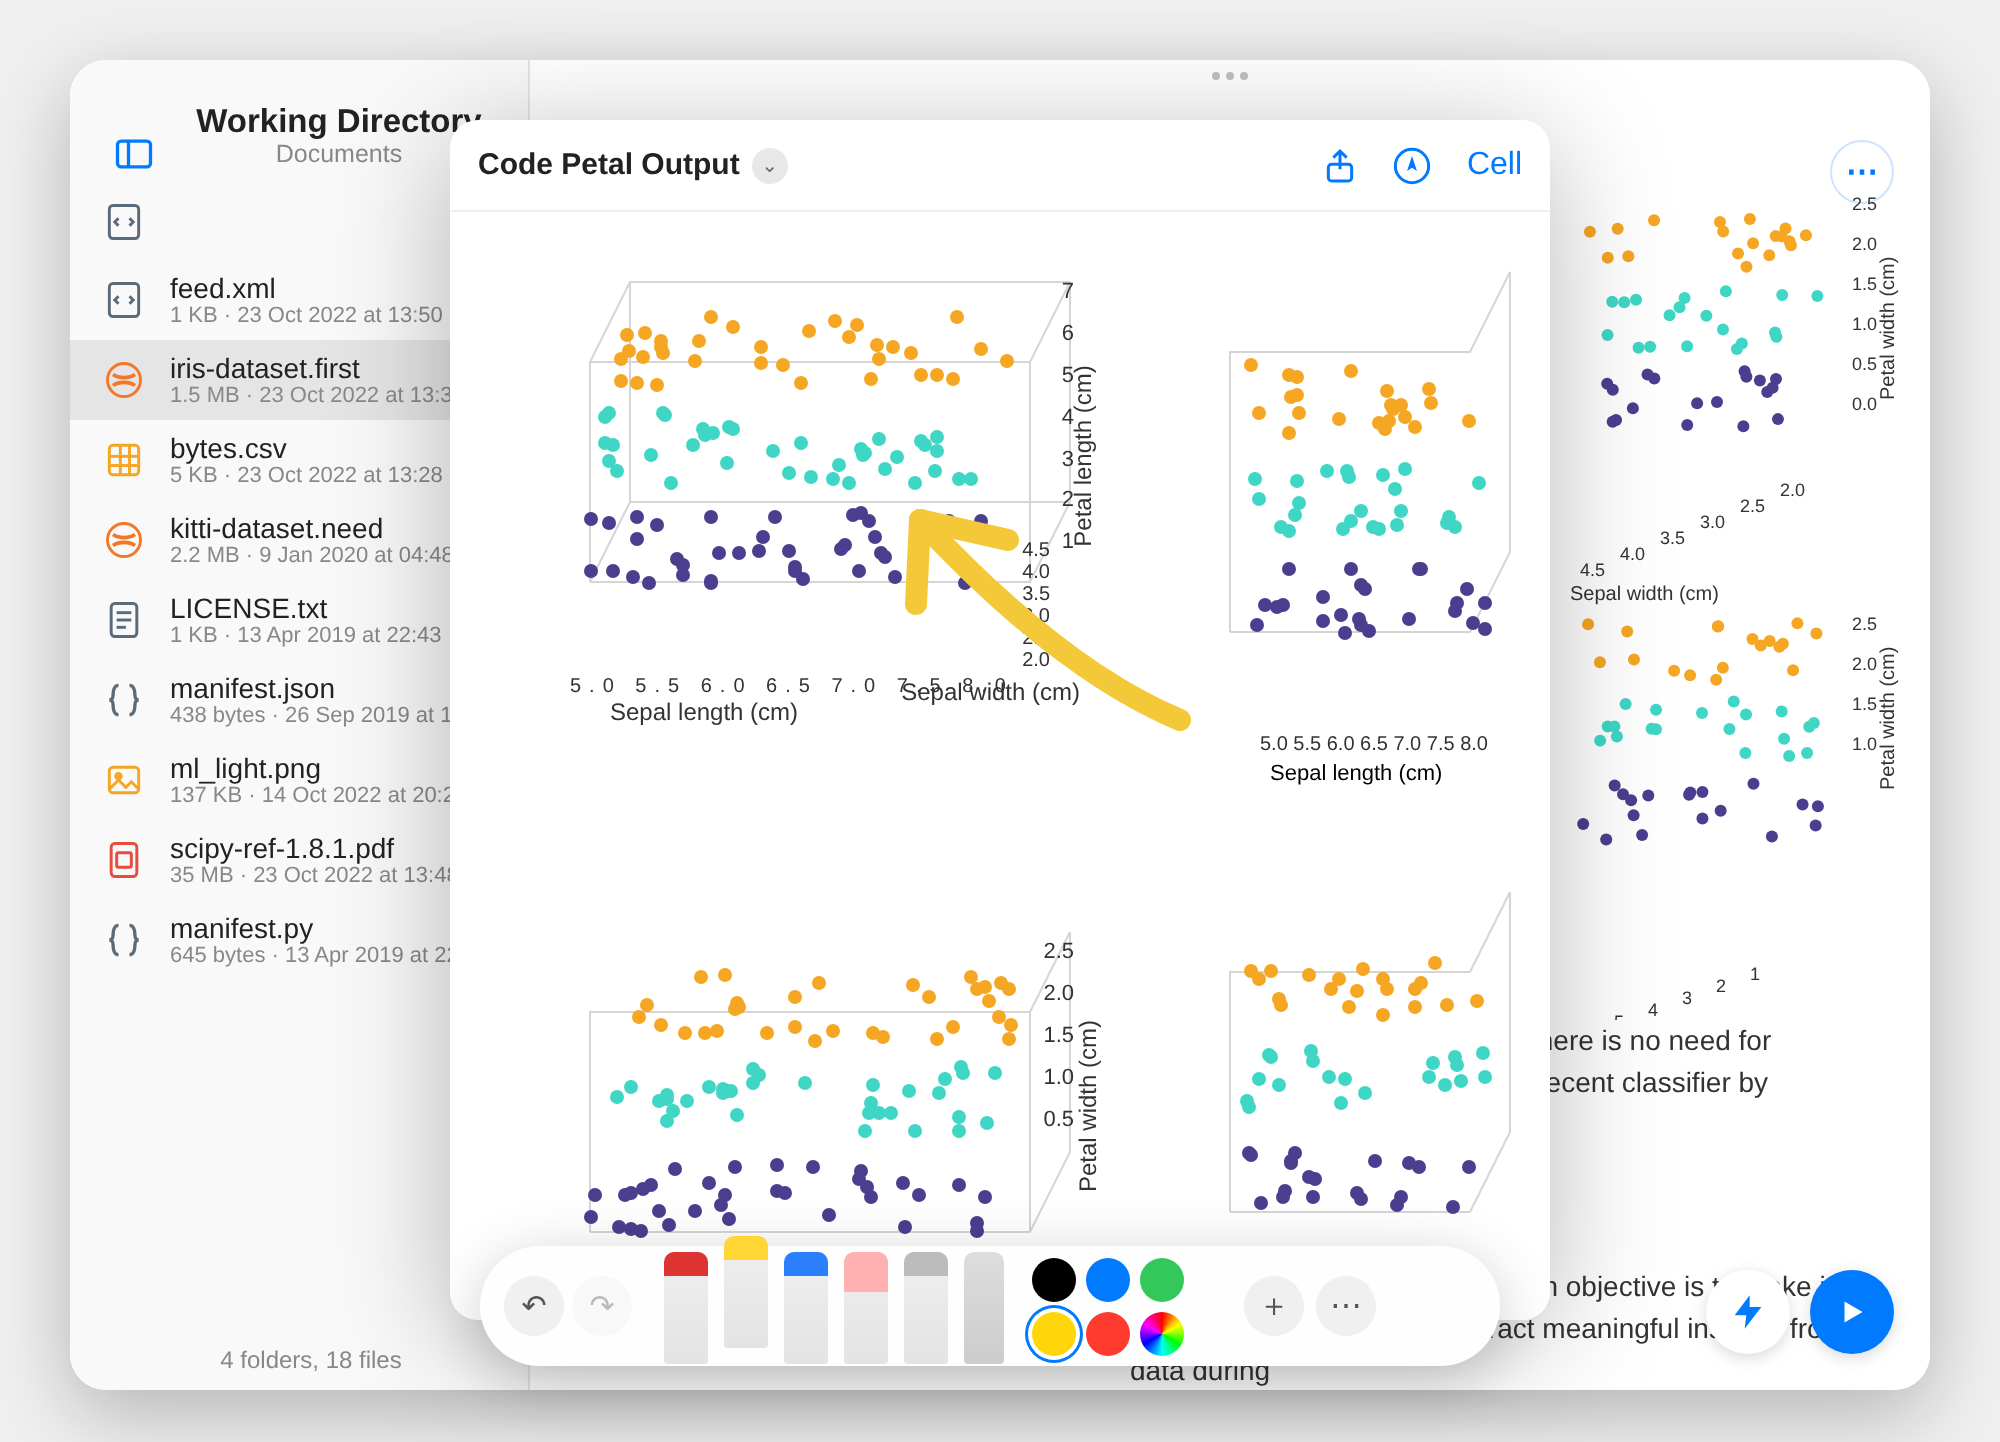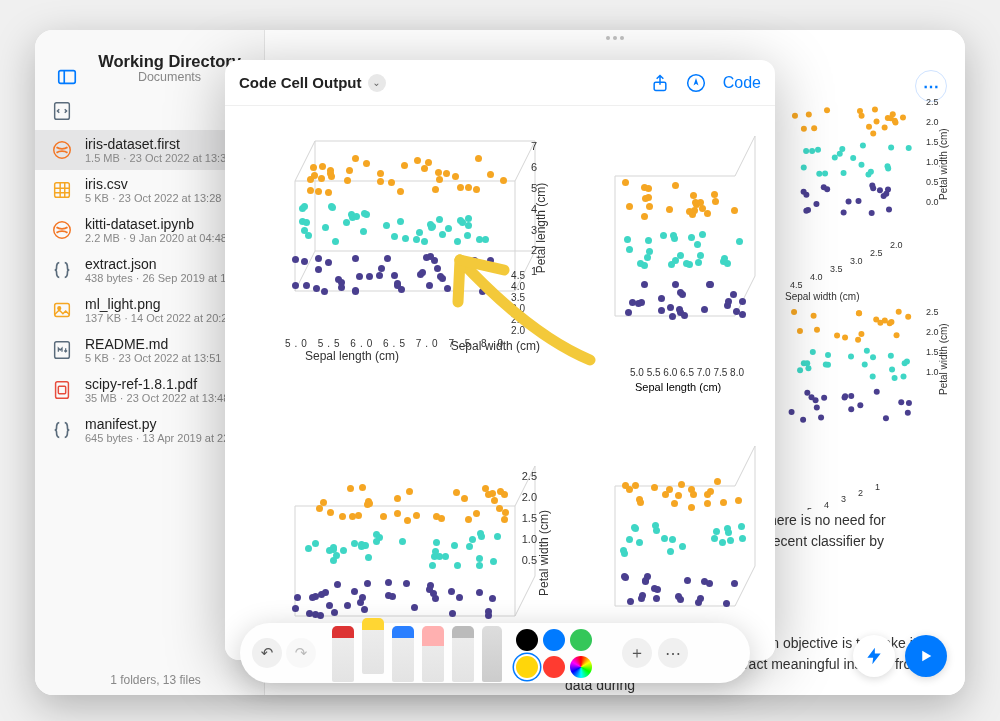--- a/index.html
+++ b/index.html
@@ -203,20 +203,32 @@
     </div>
     <div class="file-list" id="file-list">
         <div class="file-row">
     <div class="file-icon">
             <svg viewBox="0 0 24 24" fill="none" stroke="#5a6b7b" stroke-width="1.6">
               <rect x="4" y="3" width="16" height="18" rx="2"></rect>
               <path d="M9 10l-2 2 2 2M15 10l2 2-2 2"></path>
             </svg>
           </div>
         </div>
+        <div class="file-row">
+    <div class="file-icon">
+            <svg viewBox="0 0 24 24" fill="none" stroke="#5a6b7b" stroke-width="1.6">
+              <rect x="4" y="3" width="16" height="18" rx="2"></rect>
+              <path d="M9 10l-2 2 2 2M15 10l2 2-2 2"></path>
+            </svg>
+          </div>
+    <div class="file-text">
+      <div class="file-name">feed.xml</div>
+      <div class="file-meta">1 KB · 23 Oct 2022 at 13:50</div>
+    </div>
+        </div>
         <div class="file-row selected">
     <div class="file-icon">
             <svg viewBox="0 0 24 24">
               <circle cx="12" cy="12" r="9" fill="none" stroke="#f37726" stroke-width="1.6"></circle>
               <path d="M6 9a8 5 0 0 0 12 0" fill="none" stroke="#f37726" stroke-width="2"></path>
               <path d="M6 15a8 5 0 0 1 12 0" fill="none" stroke="#f37726" stroke-width="2"></path>
             </svg>
           </div>
     <div class="file-text">
       <div class="file-name">iris-dataset.first</div>
@@ -227,75 +239,77 @@
     <div class="file-icon">
             <svg viewBox="0 0 24 24" fill="none" stroke="#f5a623" stroke-width="1.6">
               <rect x="4" y="4" width="16" height="16" rx="2"></rect>
               <line x1="4" y1="10" x2="20" y2="10"></line>
               <line x1="4" y1="15" x2="20" y2="15"></line>
               <line x1="10" y1="4" x2="10" y2="20"></line>
               <line x1="15" y1="4" x2="15" y2="20"></line>
             </svg>
           </div>
     <div class="file-text">
-      <div class="file-name">iris.csv</div>
+      <div class="file-name">bytes.csv</div>
       <div class="file-meta">5 KB · 23 Oct 2022 at 13:28</div>
     </div>
         </div>
         <div class="file-row">
     <div class="file-icon">
             <svg viewBox="0 0 24 24">
               <circle cx="12" cy="12" r="9" fill="none" stroke="#f37726" stroke-width="1.6"></circle>
               <path d="M6 9a8 5 0 0 0 12 0" fill="none" stroke="#f37726" stroke-width="2"></path>
               <path d="M6 15a8 5 0 0 1 12 0" fill="none" stroke="#f37726" stroke-width="2"></path>
             </svg>
           </div>
     <div class="file-text">
-      <div class="file-name">kitti-dataset.ipynb</div>
+      <div class="file-name">kitti-dataset.need</div>
       <div class="file-meta">2.2 MB · 9 Jan 2020 at 04:48</div>
+    </div>
+        </div>
+        <div class="file-row">
+    <div class="file-icon">
+            <svg viewBox="0 0 24 24" fill="none" stroke="#5a6b7b" stroke-width="1.6">
+              <rect x="5" y="3" width="14" height="18" rx="2"></rect>
+              <line x1="8" y1="8" x2="16" y2="8"></line>
+              <line x1="8" y1="12" x2="16" y2="12"></line>
+              <line x1="8" y1="16" x2="13" y2="16"></line>
+            </svg>
+          </div>
+    <div class="file-text">
+      <div class="file-name">LICENSE.txt</div>
+      <div class="file-meta">1 KB · 13 Apr 2019 at 22:43</div>
     </div>
         </div>
         <div class="file-row">
     <div class="file-icon">
             <svg viewBox="0 0 24 24" fill="none" stroke="#5a6b7b" stroke-width="1.8">
               <path d="M9 4c-3 0-3 4-3 6s-2 2-2 2 2 0 2 2 0 6 3 6M15 4c3 0 3 4 3 6s2 2 2 2-2 0-2 2 0 6-3 6"></path>
             </svg>
           </div>
     <div class="file-text">
-      <div class="file-name">extract.json</div>
+      <div class="file-name">manifest.json</div>
       <div class="file-meta">438 bytes · 26 Sep 2019 at 10:45</div>
     </div>
         </div>
         <div class="file-row">
     <div class="file-icon">
             <svg viewBox="0 0 24 24" fill="none" stroke="#f5a623" stroke-width="1.6">
               <rect x="4" y="5" width="16" height="14" rx="2"></rect>
               <circle cx="9" cy="10" r="1.5" fill="#f5a623"></circle>
               <path d="M4 17l5-5 4 4 3-3 4 4"></path>
             </svg>
           </div>
     <div class="file-text">
       <div class="file-name">ml_light.png</div>
       <div class="file-meta">137 KB · 14 Oct 2022 at 20:29</div>
     </div>
         </div>
         <div class="file-row">
     <div class="file-icon">
-            <svg viewBox="0 0 24 24" fill="none" stroke="#5a6b7b" stroke-width="1.6">
-              <rect x="4" y="3" width="16" height="18" rx="2"></rect>
-              <path d="M8 14v-4l2 2 2-2v4M16 10v4m-1.5-1.5L16 14l1.5-1.5" stroke-width="1.4"></path>
-            </svg>
-          </div>
-    <div class="file-text">
-      <div class="file-name">README.md</div>
-      <div class="file-meta">5 KB · 23 Oct 2022 at 13:51</div>
-    </div>
-        </div>
-        <div class="file-row">
-    <div class="file-icon">
             <svg viewBox="0 0 24 24" fill="none" stroke="#e74c3c" stroke-width="1.6">
               <rect x="5" y="3" width="14" height="18" rx="2"></rect>
               <rect x="8" y="8" width="8" height="8" rx="1"></rect>
             </svg>
           </div>
     <div class="file-text">
       <div class="file-name">scipy-ref-1.8.1.pdf</div>
       <div class="file-meta">35 MB · 23 Oct 2022 at 13:48</div>
     </div>
         </div>
@@ -304,21 +318,21 @@
             <svg viewBox="0 0 24 24" fill="none" stroke="#5a6b7b" stroke-width="1.8">
               <path d="M9 4c-3 0-3 4-3 6s-2 2-2 2 2 0 2 2 0 6 3 6M15 4c3 0 3 4 3 6s2 2 2 2-2 0-2 2 0 6-3 6"></path>
             </svg>
           </div>
     <div class="file-text">
       <div class="file-name">manifest.py</div>
       <div class="file-meta">645 bytes · 13 Apr 2019 at 22:43</div>
     </div>
         </div>
       </div>
-    <div class="sidebar-footer">1 folders, 13 files</div>
+    <div class="sidebar-footer">4 folders, 18 files</div>
   </div>
 
   <div class="main">
     <div class="grab">
         <span></span>
         <span></span>
         <span></span>
       </div>
     <div class="more-circle">⋯</div>
 
@@ -503,36 +517,36 @@
 
 <div class="left-handle">
   <svg viewBox="0 0 24 24" fill="none" stroke="#007aff" stroke-width="1.8">
     <rect x="3" y="5" width="18" height="14" rx="2"></rect>
       <line x1="9" y1="5" x2="9" y2="19"></line>
   </svg>
 </div>
 
 <div class="modal">
   <div class="modal-header">
-    <span class="modal-title">Code Cell Output</span>
+    <span class="modal-title">Code Petal Output</span>
     <span class="chev">⌄</span>
     <span class="spacer"></span>
     <span class="hbtn">
       <svg viewBox="0 0 24 24" fill="none" stroke="#007aff" stroke-width="1.8">
         <path d="M12 3 L12 14 M8 7 L12 3 L16 7"></path>
           <rect x="5" y="11" width="14" height="10" rx="2"></rect>
       </svg>
     </span>
     <span class="hbtn">
       <svg viewBox="0 0 24 24" fill="#007aff">
         <circle cx="12" cy="12" r="10" fill="none" stroke="#007aff" stroke-width="1.8"></circle>
         <path d="M12 6 L15 15 L12 13 L9 15 Z" fill="#007aff"></path>
       </svg>
     </span>
-    <span class="done">Code</span>
+    <span class="done">Cell</span>
   </div>
   <div class="modal-body">
 
     <div class="chart-panel" style="left:10px; top:5px;">
       <svg class="cube" viewBox="0 0 280 200">
         <polyline points="20,160 240,160 260,120 260,10 240,50 20,50 20,160" fill="none" stroke="#d5d5d5"></polyline>
         <polyline points="240,160 240,50" fill="none" stroke="#d5d5d5"></polyline>
         <polyline points="20,160 40,120 260,120" fill="none" stroke="#d5d5d5"></polyline>
         <polyline points="40,120 40,10 260,10" fill="none" stroke="#d5d5d5"></polyline>
         <polyline points="20,50 40,10" fill="none" stroke="#d5d5d5"></polyline>

